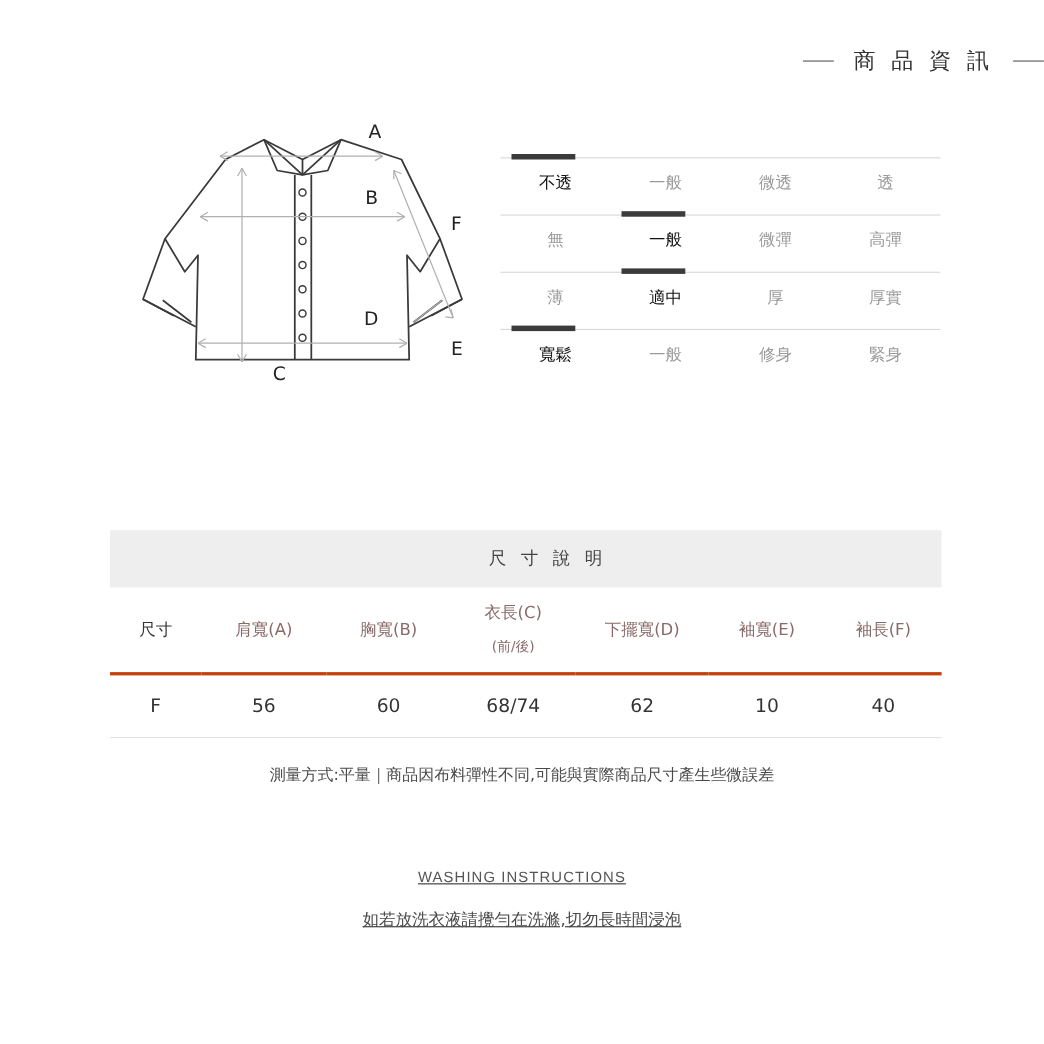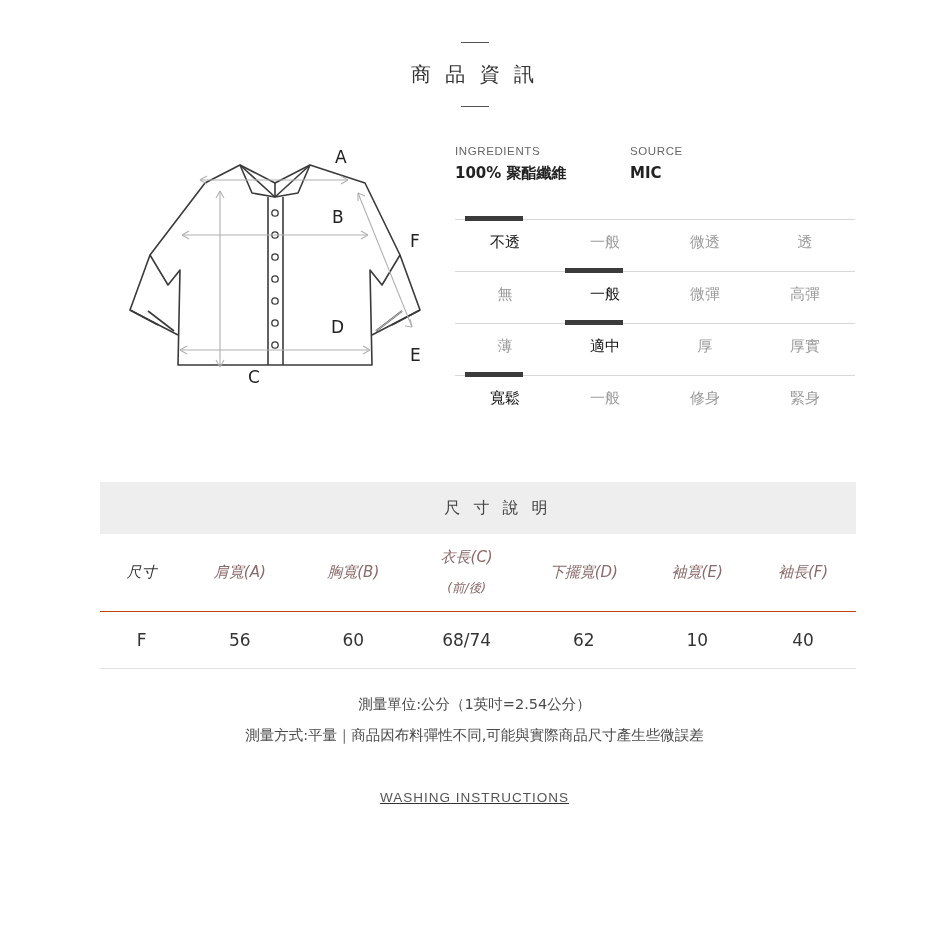--- a/index.html
+++ b/index.html
@@ -14,24 +14,23 @@
     position: relative;
     width: 949px; height: 949px;
     background: #fff;
     overflow: hidden;
   }
 
   
   .header {
     display: flex;
     align-items: center;
-    justify-content: flex-start;
+    justify-content: flex-end;
     gap: 18px;
     padding-top: 42px;
-    flex-direction: column;
   }
   .header .rule {
     width: 28px; height: 1px;
     background: #555;
   }
   .header .title {
     font-size: 20px;
     letter-spacing: 4px;
     color: #333;
     font-family: "DejaVu Sans", sans-serif;
@@ -148,21 +147,21 @@
     font-family: "DejaVu Sans", sans-serif;
     vertical-align: middle;
   }
   table.size-table th .first-col { color: #333; }
   table.size-table th .sub {
     display: block;
     font-size: 12.5px;
     color: #8a6a6a;
     margin-top: 13px;
   }
-  table.size-table tr.head-row { border-bottom: 1px solid #c2410c; font-style: italic; }
+  table.size-table tr.head-row { border-bottom: 3px solid #c2410c; }
   table.size-table td {
     text-align: center;
     font-size: 17px;
     color: #333;
     padding: 18px 0;
     font-family: "DejaVu Sans", sans-serif;
   }
   table.size-table tr.data-row { border-bottom: 1px solid #e2e2e2; }
 
   
@@ -270,30 +269,20 @@
           <text x="232" y="88">B</text>
           <text x="310" y="112">F</text>
           <text x="231" y="198">D</text>
           <text x="310" y="226">E</text>
           <text x="148" y="248">C</text>
         </g>
       </svg>
     </div>
 
     <div class="info">
-      <div class="ing-row">
-        <div class="ing-col">
-          <div class="ing-label">INGREDIENTS</div>
-          <div class="ing-value">100%  聚酯纖維</div>
-        </div>
-        <div class="ing-col src">
-          <div class="ing-label">SOURCE</div>
-          <div class="ing-value">MIC</div>
-        </div>
-      </div>
 
       <div class="scales">
 
         <div class="scale-row">
           <div class="scale-line"></div>
           <div class="scale-marker" style="left:10px;"></div>
           <div class="scale-labels">
             <span class="active">不透</span>
             <span>一般</span>
             <span>微透</span>
@@ -373,21 +362,21 @@
         <td>68/74</td>
         <td>62</td>
         <td>10</td>
         <td>40</td>
       </tr>
     </tbody>
       </table>
   </div>
 
   <div class="notes">
-    <div class="note-line">測量單位:公分（1英吋=2.54公分）</div>
     <div class="note-line">測量方式:平量｜商品因布料彈性不同,可能與實際商品尺寸產生些微誤差</div>
   </div>
 
   <div class="washing">
     <div class="wash-title">WASHING INSTRUCTIONS</div>
+    <div class="wash-line">如若放洗衣液請攪勻在洗滌,切勿長時間浸泡</div>
   </div>
 
 </div>
 
 </body></html>

